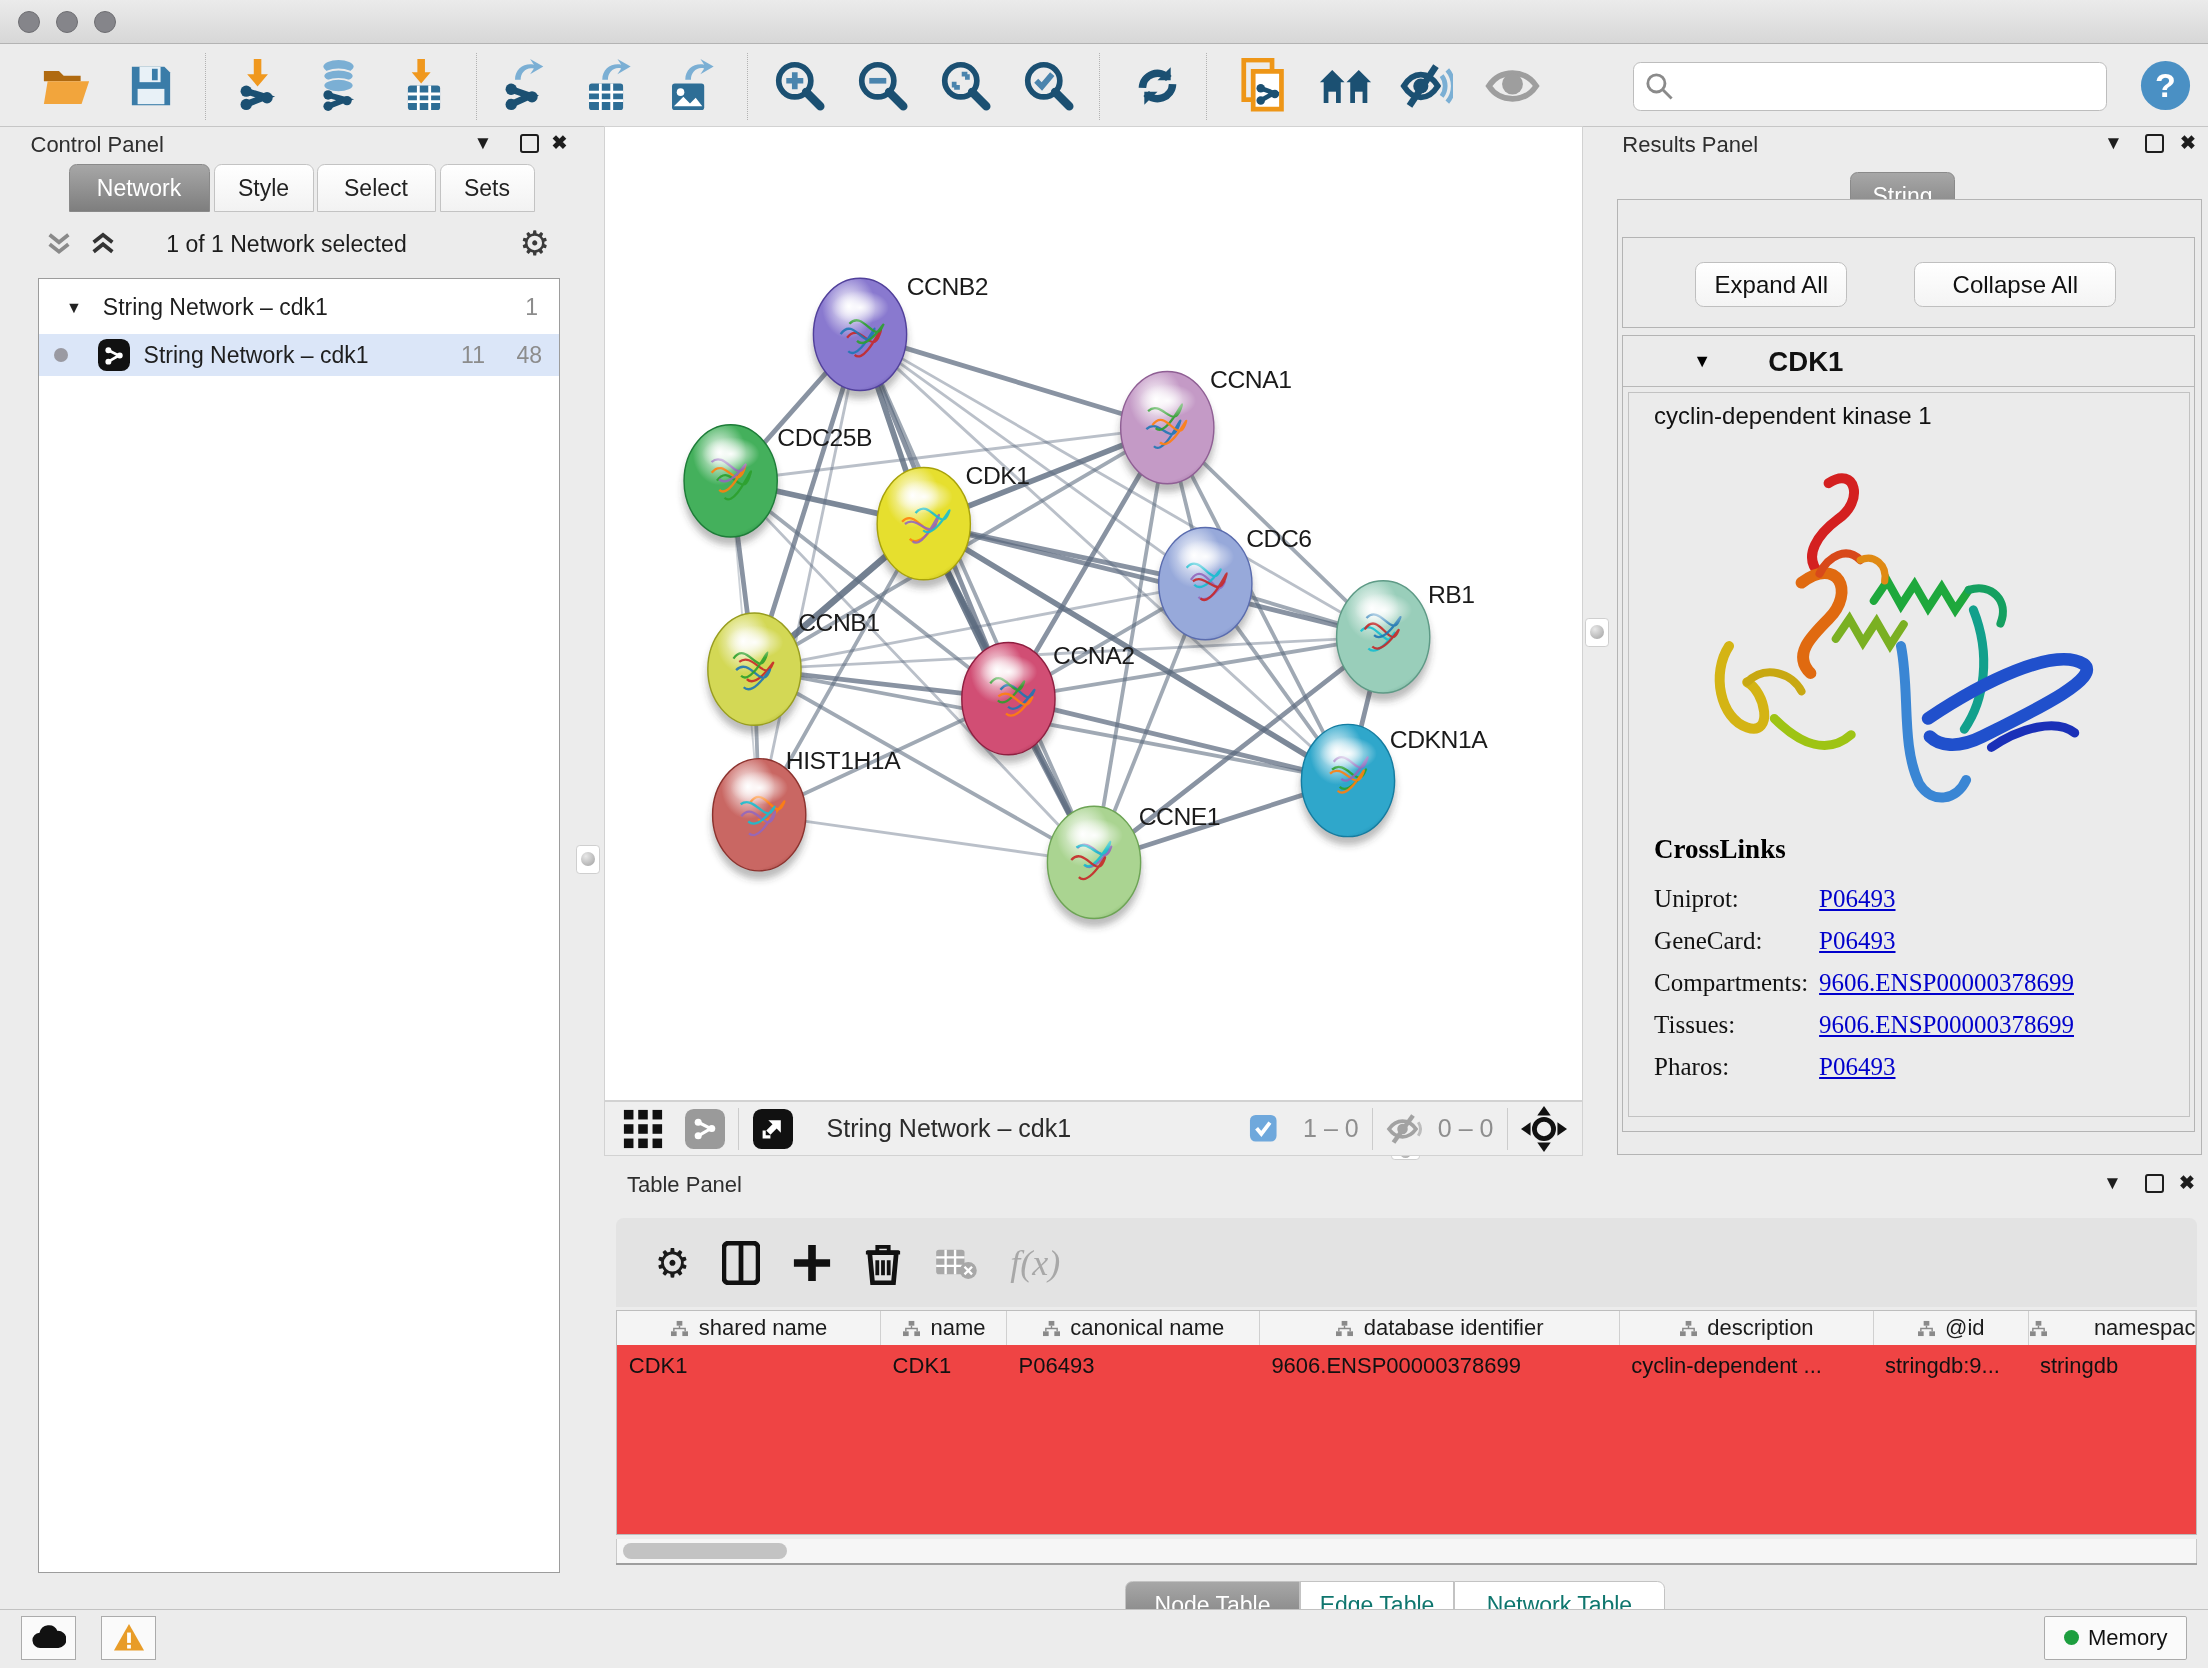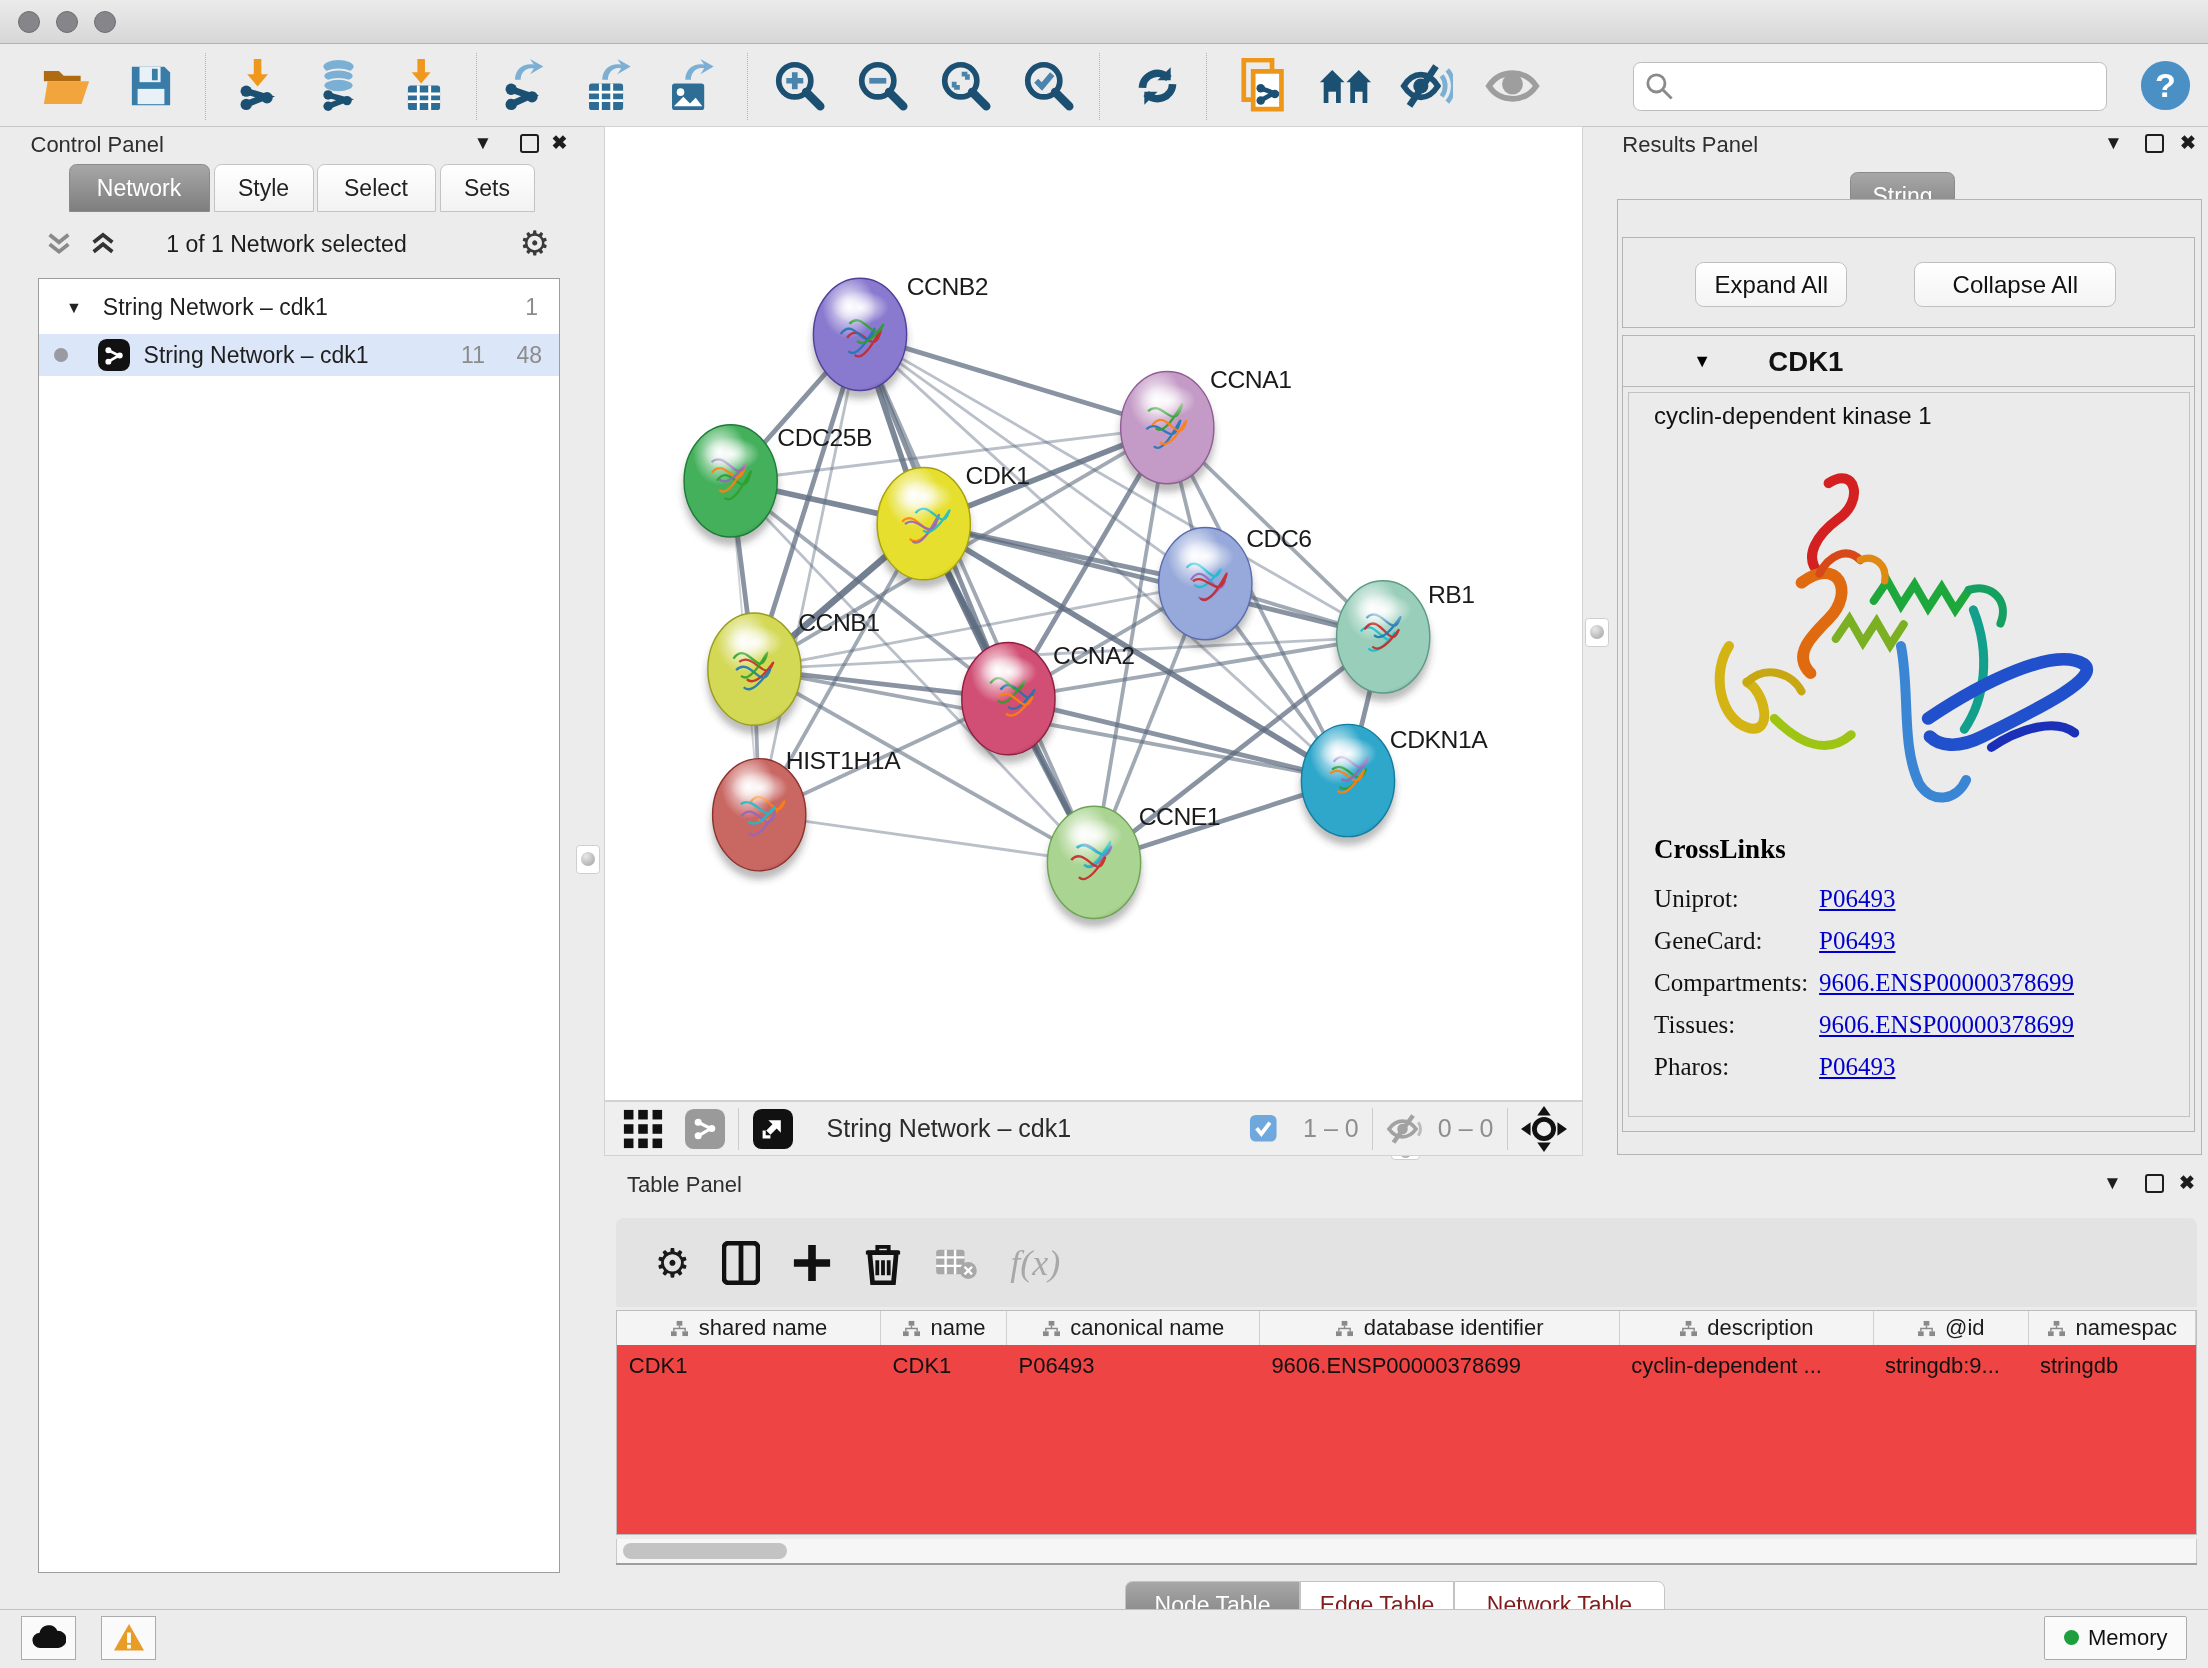--- a/index.html
+++ b/index.html
@@ -77,21 +77,21 @@
   .th { display:flex; align-items:center; justify-content:center; gap:9.5px;
     border-right:1px solid #d0d0d0; font-size:22px; color:#1c1c1c; background:#f4f4f4;
     height:34px; white-space:nowrap; overflow:hidden; }
   .td { font-size:22px; color:#111; padding-left:11.4px; height:42px; display:flex;
     align-items:center; white-space:nowrap; overflow:hidden; }
   #tbl-scroll { position:absolute; left:12.4px; top:375px; width:1581px; height:25px;
     background:#f6f6f6; border:1px solid #c9c9c9; border-top:none; }
   #tbl-thumb { position:absolute; left:5.7px; top:3.8px; width:164px; height:16px;
     background:#c3c3c3; border-radius:8.6px; }
   .bot-tab { height:48px; border:1px solid #c3c3c3; background:#fff; display:flex;
-    align-items:center; justify-content:center; font-size:23px; color:#7f1d1d; }
+    align-items:center; justify-content:center; font-size:23px; color:#0f766e; }
   .bot-tab.sel { background:linear-gradient(#a7a7a7,#7e7e7e); color:#fff; }
 
   
   #statusbar { position:absolute; left:0; top:1609px; width:2208px; height:59px;
     background:#ececec; border-top:1.9px solid #c2c2c2; }
   .sb-btn { position:absolute; top:5.7px; height:44px; background:#fafafa;
     border:1.9px solid #ababab; display:flex; align-items:center; justify-content:center; }
   #memory-btn { right:21px; width:143px; gap:9.5px; font-size:22px; color:#111; border-radius:1.9px; }
   #memory-dot { width:15px; height:15px; border-radius:50%; background:#1d9e3f; }
 </style>
@@ -800,21 +800,21 @@
         </div>
         <div class="th" style="width: 155px;">
           <svg width="19" height="17" viewBox="0 0 20 18">
             <rect x="7" y="1" width="6" height="5" fill="#8a8a8a"></rect>
             <rect x="1" y="12" width="6" height="5" fill="#8a8a8a"></rect>
             <rect x="13" y="12" width="6" height="5" fill="#8a8a8a"></rect>
             <path d="M10 6 v3 M4 12 v-3 h12 v3" stroke="#8a8a8a" stroke-width="1.5" fill="none"></path>
           </svg>
           <span>@id</span>
         </div>
-        <div class="th" style="width: 168px;">
+        <div class="th" style="width: 168px; justify-content: space-between;">
           <svg width="19" height="17" viewBox="0 0 20 18">
             <rect x="7" y="1" width="6" height="5" fill="#8a8a8a"></rect>
             <rect x="1" y="12" width="6" height="5" fill="#8a8a8a"></rect>
             <rect x="13" y="12" width="6" height="5" fill="#8a8a8a"></rect>
             <path d="M10 6 v3 M4 12 v-3 h12 v3" stroke="#8a8a8a" stroke-width="1.5" fill="none"></path>
           </svg>
           <span>namespac</span>
         </div>
       </div>
     <div id="tbl-body">

